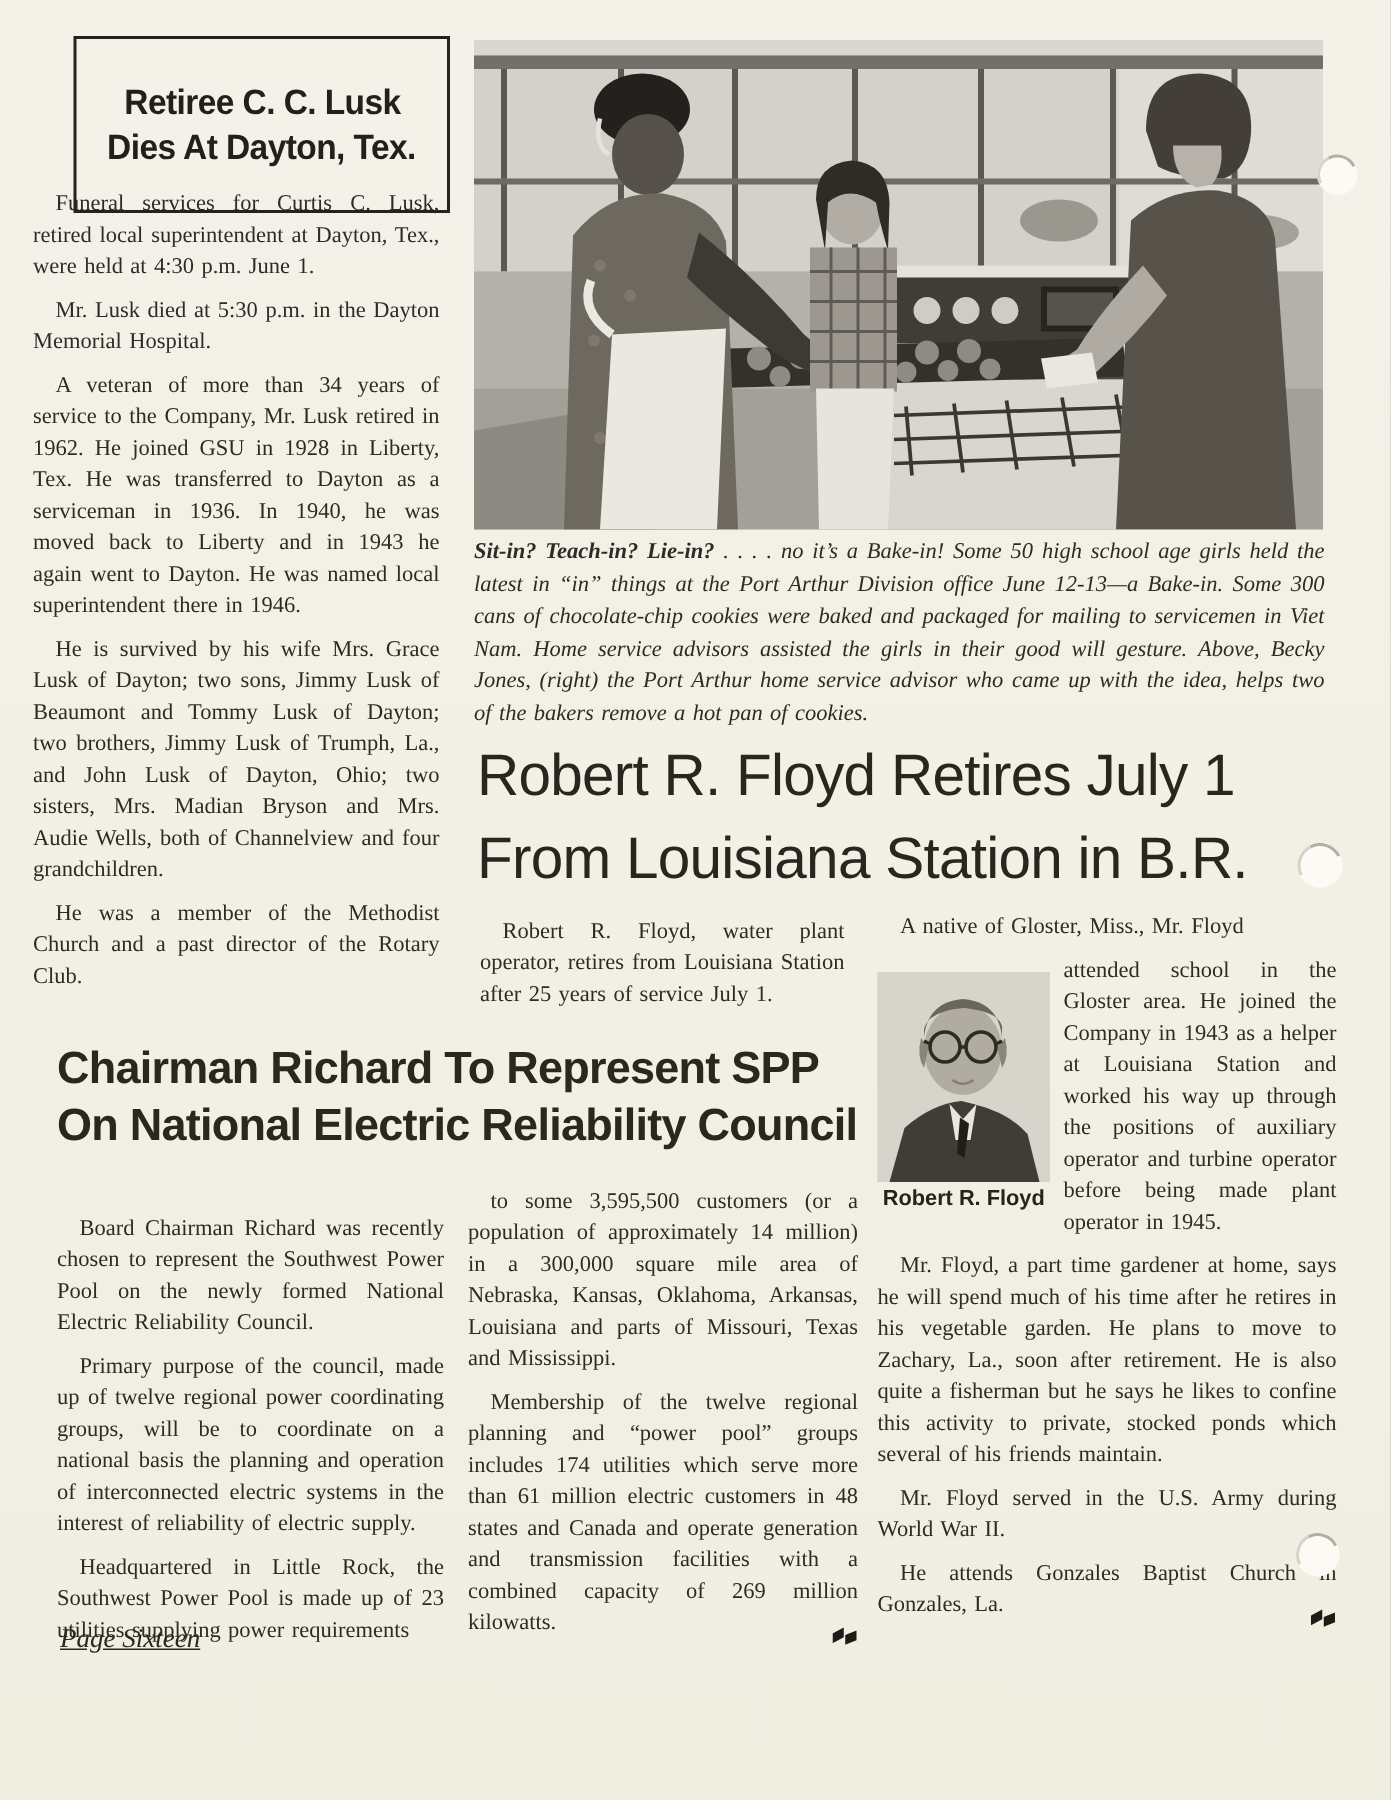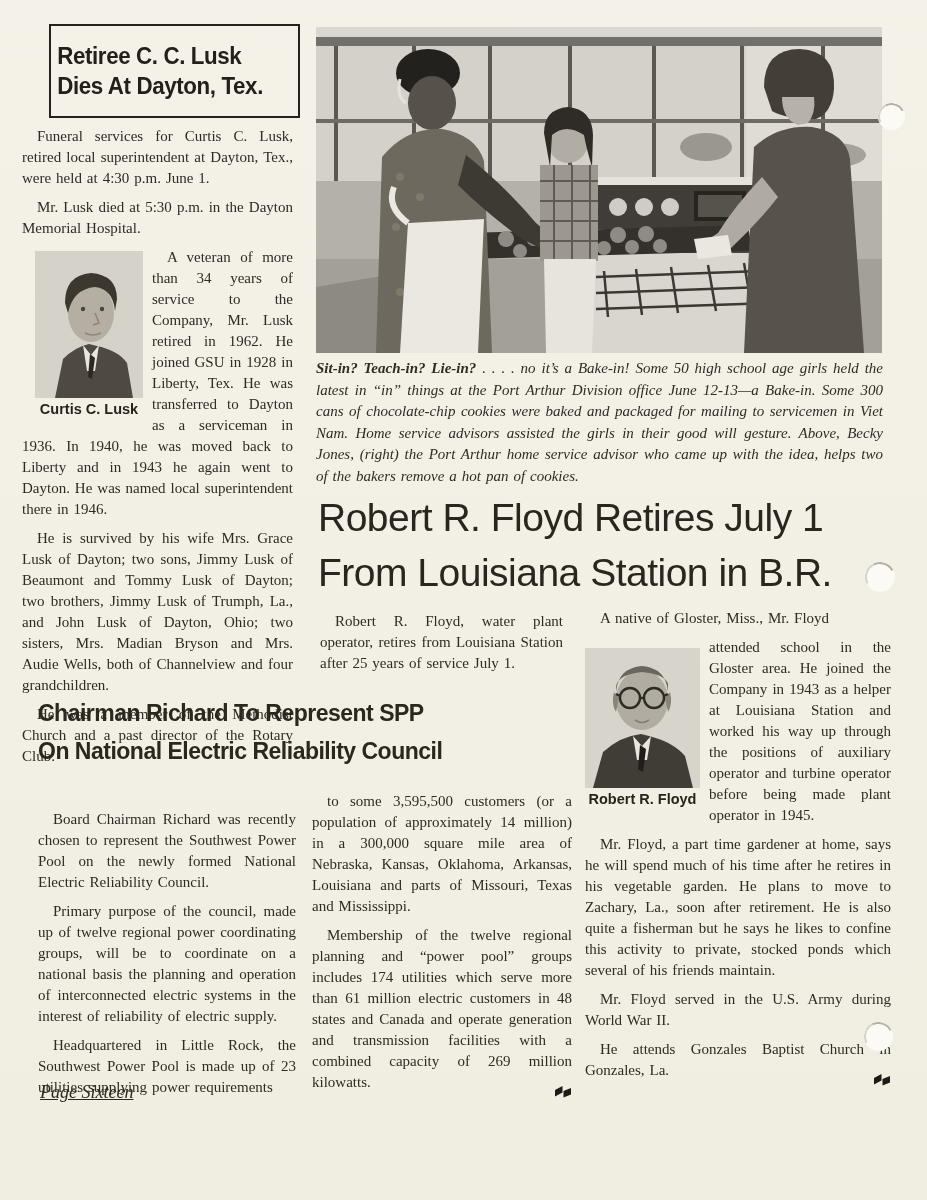--- a/index.html
+++ b/index.html
@@ -5,22 +5,22 @@
   html,body{margin:0;padding:0;background:#d8d5cc;}
   .page{
     position:relative;width:927px;height:1200px;margin:0 auto;
     background:linear-gradient(180deg,#f4f1e8 0%,#f2efe5 55%,#f0ede1 100%);
     font-family:"Liberation Serif", serif;color:#2e2b25;overflow:hidden;
   }
   p{margin:0 0 3px 0;text-align:justify;text-indent:15px;
     font-size:15px;line-height:21px;word-spacing:1.2px;}
   .abs{position:absolute;}
   
-  .lusk-box{left:49px;top:24px;width:251px;height:94px;border:2px solid #25221c;
-    box-sizing:border-box;display:flex;flex-direction:column;justify-content:center;}
+  .lusk-box{left:49px;top:24px;width:251px;height:118px;border:2px solid #25221c;
+    box-sizing:border-box;display:flex;flex-direction:column;align-items:center;justify-content:center;}
   .cond{font-family:"Liberation Sans", sans-serif;font-weight:700;color:#23201a;}
   .lusk-box .hl{font-size:23.5px;line-height:30px;white-space:nowrap;transform:scaleX(.95);transform-origin:center;letter-spacing:-0.4px;}
   .lusk-article{left:22px;top:126px;width:271px;}
   figure{margin:0;}
   .lusk-fig{float:left;width:108px;margin:4px 9px 0 13px;}
   .floyd-fig{float:left;width:115px;margin:11px 9px 0 0;}
   .fig-cap{font-family:"Liberation Sans", sans-serif;font-weight:700;font-size:14.5px;
     text-align:center;margin-top:3px;color:#26231d;text-indent:0;}
   .portrait-svg{display:block;background:#d8d5cd;}
   
@@ -28,21 +28,21 @@
   .bakein-caption{left:316px;top:358px;width:567px;}
   .bakein-caption p{text-indent:0;line-height:21.5px;font-style:italic;}
   .cap-lead{font-weight:700;}
   
   .floyd-headline{left:318px;top:490px;width:580px;font-family:"Liberation Sans", sans-serif;
     font-weight:400;font-size:39px;line-height:55px;color:#29261f;letter-spacing:-0.5px;white-space:nowrap;}
   .floyd-intro{left:320px;top:611px;width:243px;}
   .floyd-col{left:585px;top:608px;width:306px;}
   .first-line{text-indent:15px;margin-bottom:0;}
   
-  .spp-headline{left:38px;top:694px;width:545px;font-size:23px;line-height:38px;
+  .spp-headline{left:38px;top:694px;width:545px;font-size:30px;line-height:38px;
     letter-spacing:-0.5px;white-space:nowrap;color:#2a271f;}
   .spp-col1{left:38px;top:797px;width:258px;margin-top:12px;}
   .spp-col2{left:312px;top:791px;width:260px;}
   .spp-col1 p,.spp-col2 p,.floyd-col p,.floyd-intro p,.lusk-article p{margin-bottom:8px;}
   .endmark{float:right;margin-top:-17px;}
   
   .footer{left:40px;top:1082px;font-style:italic;font-size:18px;color:#2b2822;text-decoration:underline;}
   
   .hole{border-radius:50%;background:#fbfaf4;}
   .hole::before{content:"";position:absolute;inset:0;border-radius:50%;
@@ -59,36 +59,20 @@
 
   <div class="abs lusk-box">
     <div class="cond hl">Retiree C. C. Lusk</div>
     <div class="cond hl">Dies At Dayton, Tex.</div>
   </div>
 
   <div class="abs lusk-article">
     <p>Funeral services for Curtis C. Lusk, retired local superintendent at Dayton, Tex., were held at 4:30 p.m. June 1.</p>
     <p>Mr. Lusk died at 5:30 p.m. in the Dayton Memorial Hospital.</p>
     <div>
-      <figure class="lusk-fig">
-        <svg class="portrait-svg" width="108" height="147" viewBox="0 0 108 147">
-          <rect x="0" y="0" width="108" height="147" fill="#d8d5cd"></rect>
-          <rect x="0" y="0" width="108" height="147" fill="#cfccc3" opacity=".4"></rect>
-          <ellipse cx="56" cy="62" rx="23" ry="29" fill="#b5afa3"></ellipse>
-          <path d="M30 52 Q30 24 56 22 Q82 24 82 48 L80 60 Q78 38 60 36 Q38 38 33 62 Z" fill="#3c382f"></path>
-          <path d="M20 147 L28 108 Q40 96 54 93 L62 95 Q84 100 92 112 L98 147 Z" fill="#4e4a41"></path>
-          <path d="M48 94 L56 104 L64 94 L60 120 L52 120 Z" fill="#e9e6de"></path>
-          <path d="M55 103 L60 107 L57 128 L53 126 Z" fill="#2c2922"></path>
-          <circle cx="48" cy="58" r="2.2" fill="#4a453c"></circle>
-          <circle cx="67" cy="58" r="2.2" fill="#4a453c"></circle>
-          <path d="M60 62 L64 72 L58 74" fill="none" stroke="#8d867a" stroke-width="1.6"></path>
-          <path d="M50 82 Q58 86 66 82" fill="none" stroke="#8d867a" stroke-width="1.6"></path>
-        </svg>
-        <figcaption class="fig-cap">Curtis C. Lusk</figcaption>
-      </figure>
       <p>A veteran of more than 34 years of service to the Company, Mr. Lusk retired in 1962. He joined GSU in 1928 in Liberty, Tex. He was transferred to Dayton as a serviceman in 1936. In 1940, he was moved back to Liberty and in 1943 he again went to Dayton. He was named local superintendent there in 1946.</p>
       <div class="clear"></div>
     </div>
     <p>He is survived by his wife Mrs. Grace Lusk of Dayton; two sons, Jimmy Lusk of Beaumont and Tommy Lusk of Dayton; two brothers, Jimmy Lusk of Trumph, La., and John Lusk of Dayton, Ohio; two sisters, Mrs. Madian Bryson and Mrs. Audie Wells, both of Channelview and four grandchildren.</p>
     <p>He was a member of the Methodist Church and a past director of the Rotary Club.</p>
   </div>
 
   <div class="abs bakein-photo">
     <svg width="566" height="326" viewBox="0 0 566 326">
       <rect width="566" height="326" fill="#c6c3bc"></rect>

